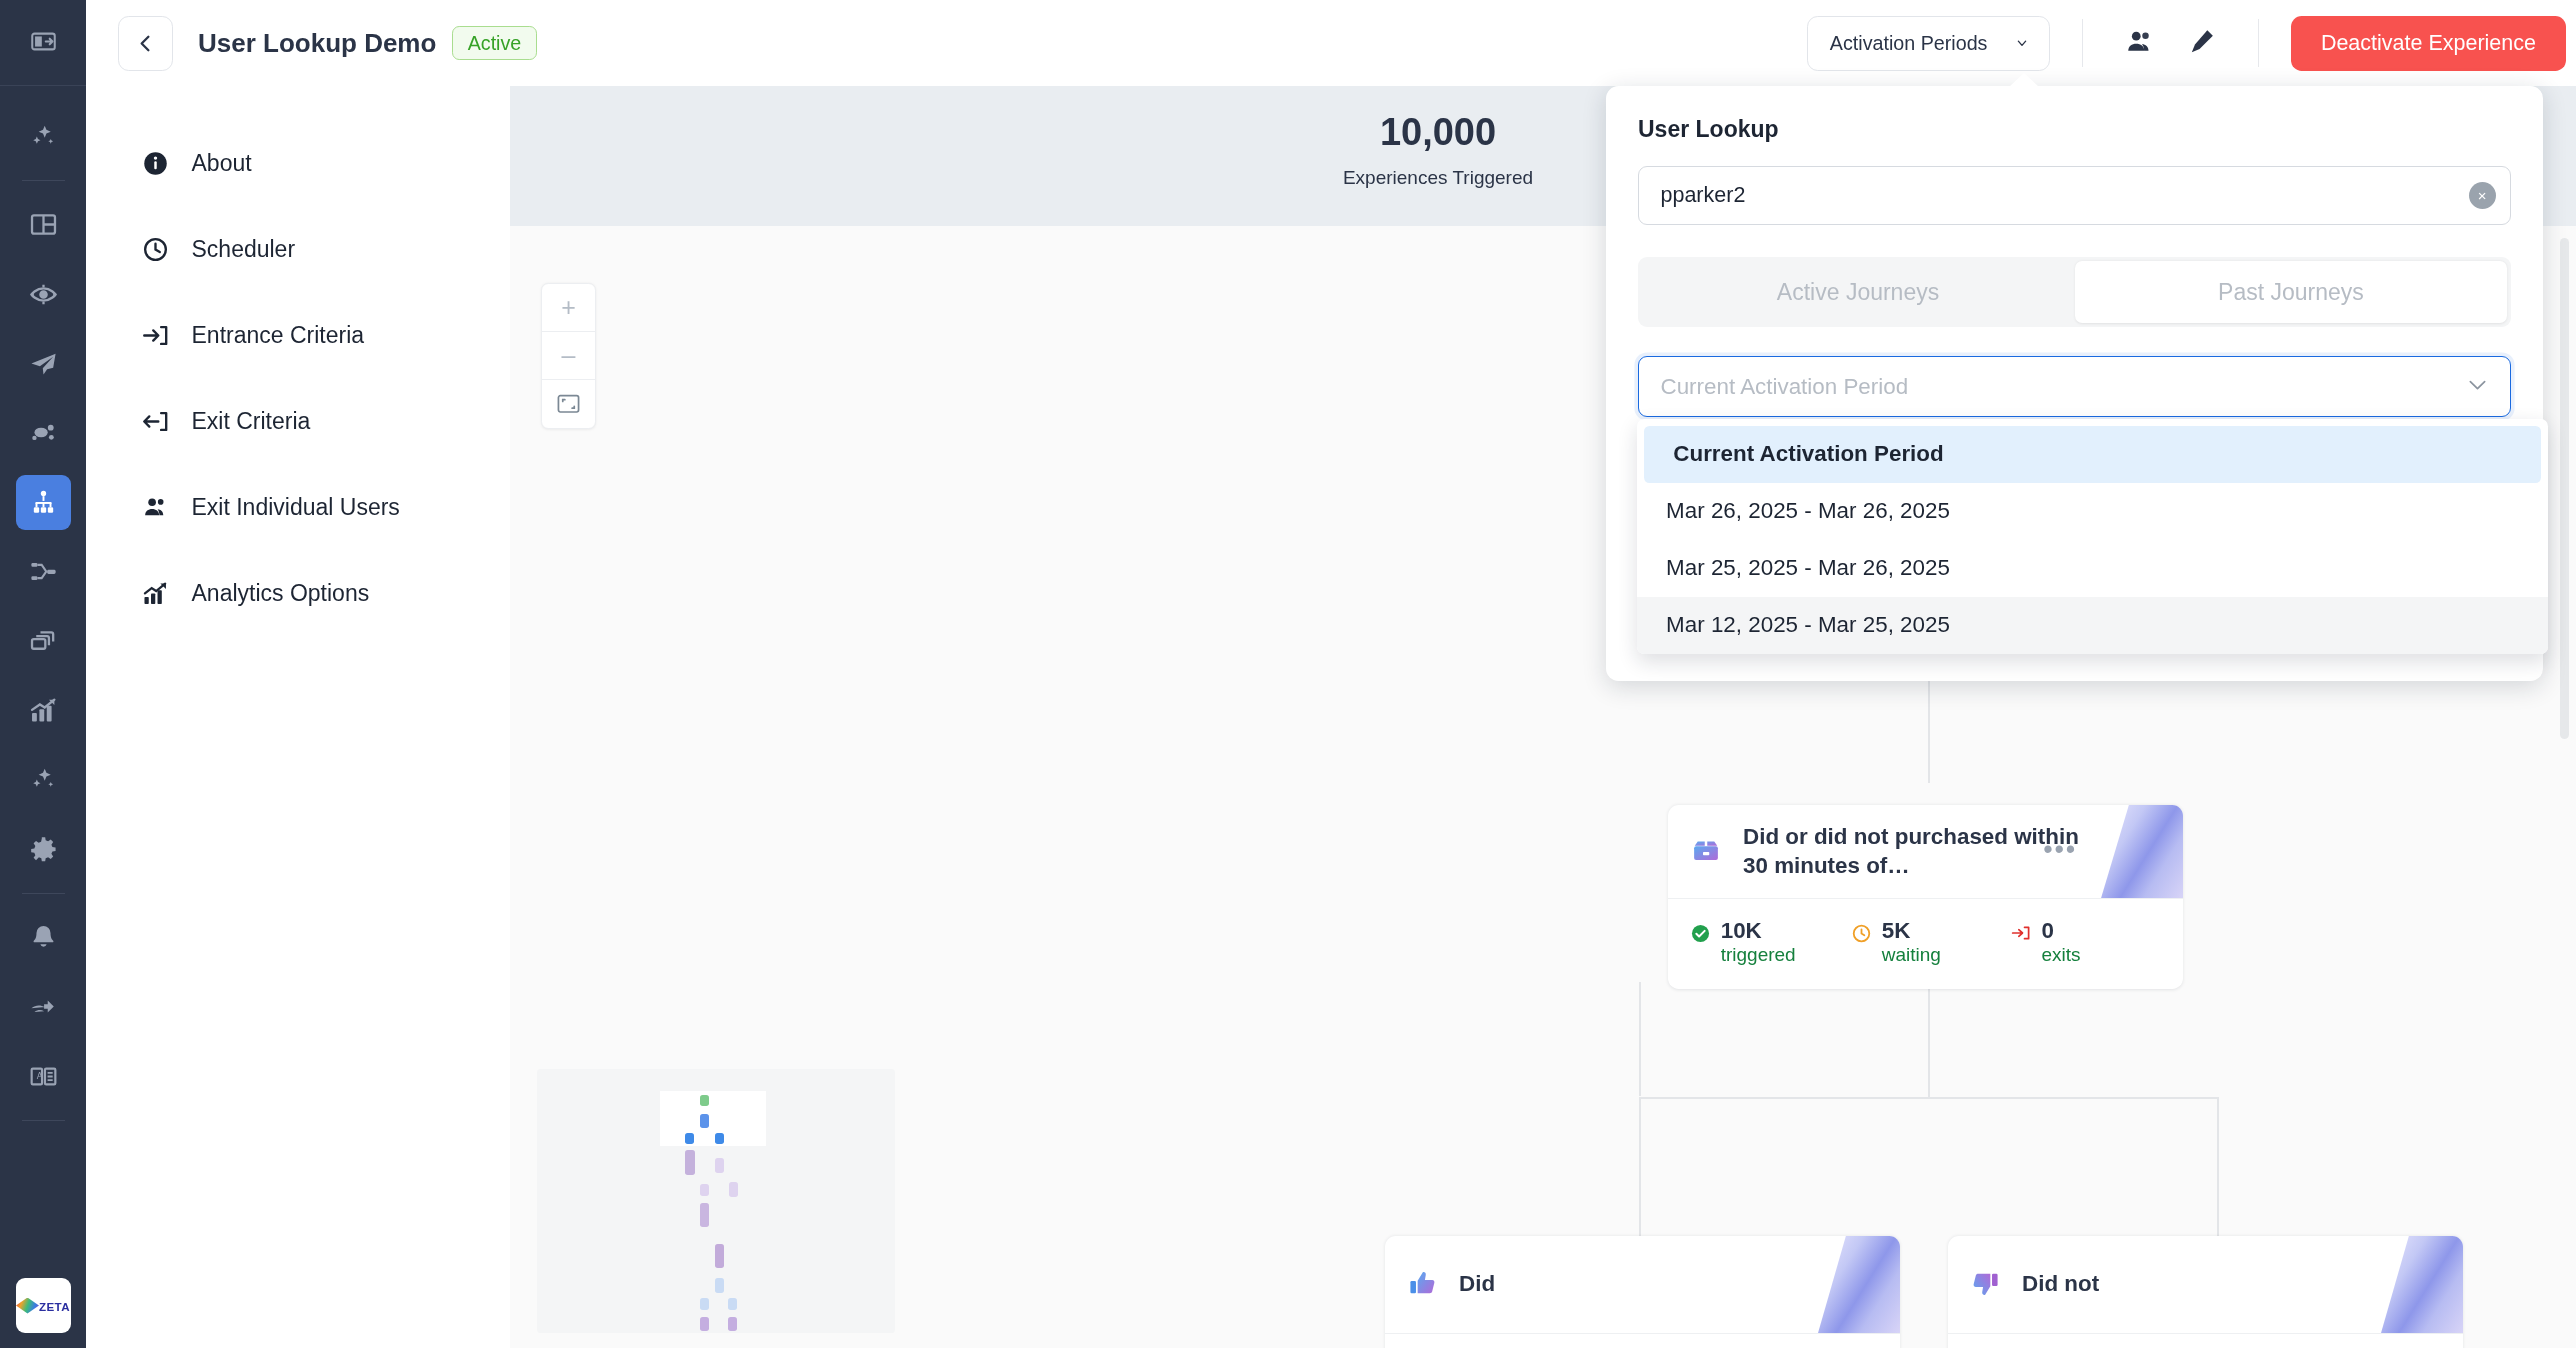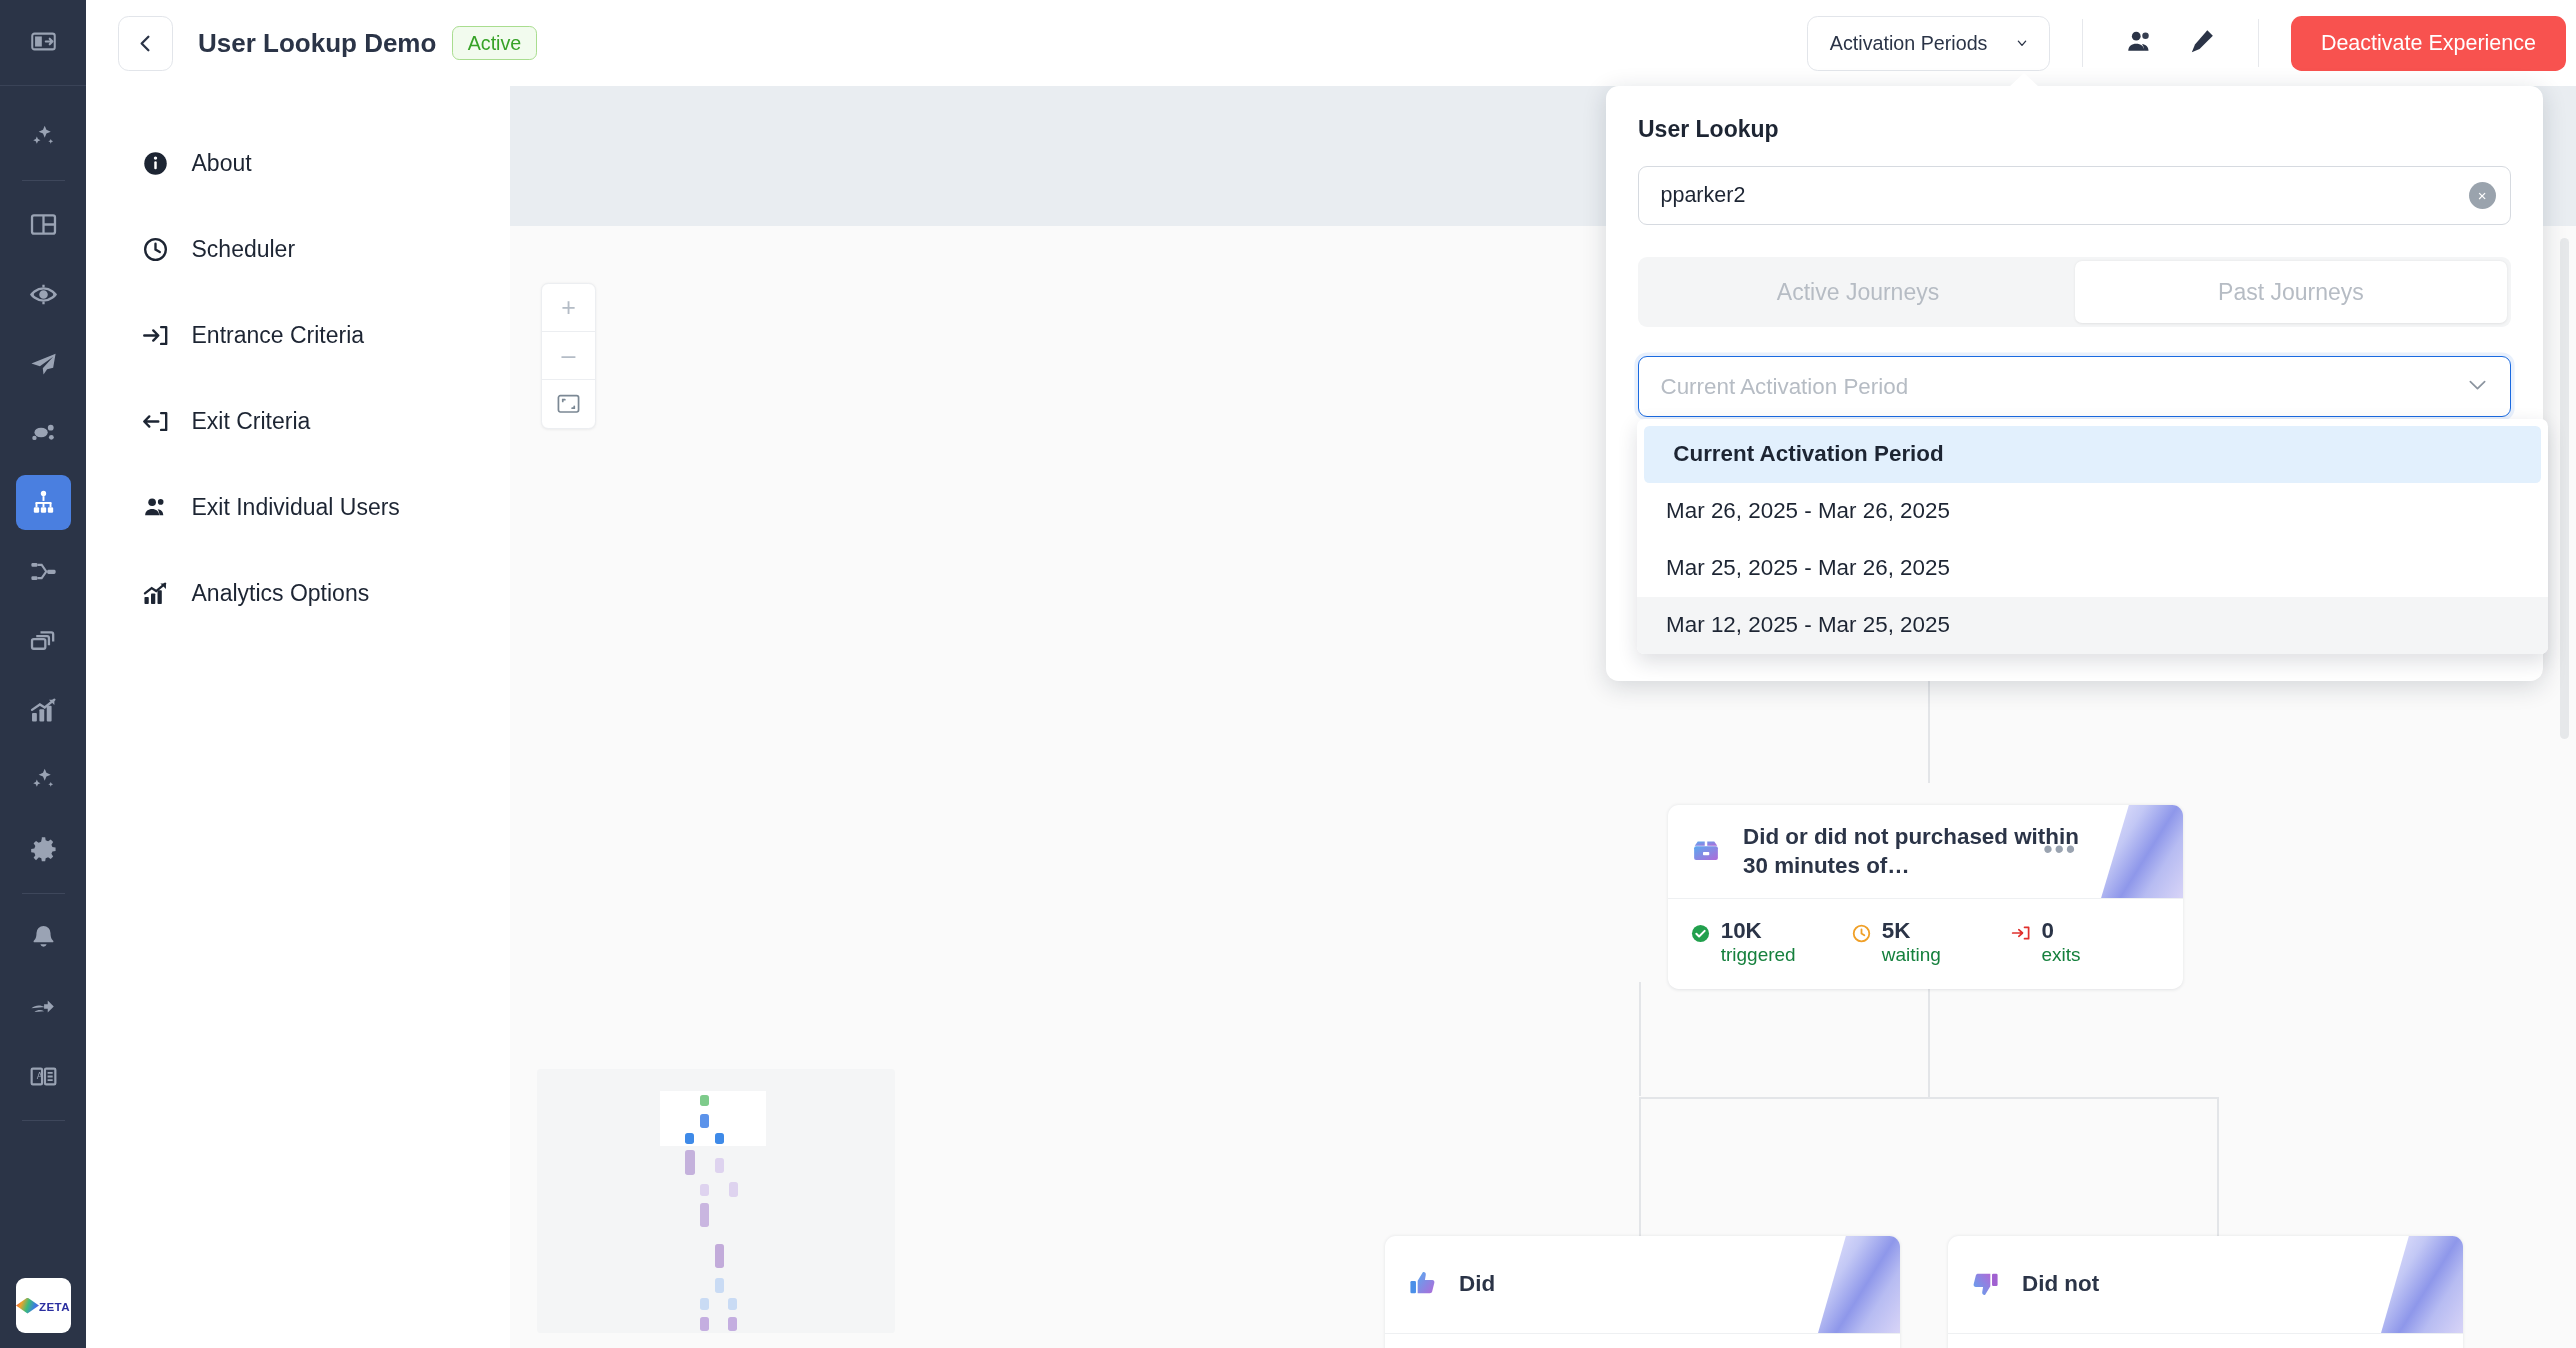--- a/index.html
+++ b/index.html
@@ -456,20 +456,24 @@
           <path d="M16.3 3h5v5z"></path>
         </svg>
     </span>
     <span class="nav-label">Analytics Options</span>
   </div>
 </div>
 
 <div class="canvas">
 
   <div class="stats-band"></div>
+  <div class="stat" id="stat-0">
+    <div class="val">10,000</div>
+    <div class="lbl">Experiences Triggered</div>
+  </div>
   <div class="stat" id="stat-1">
     <div class="val">0</div>
     <div class="lbl">Experiences Exited Early</div>
   </div>
 
   <div class="zoomctl">
     <div>+</div>
     <div>–</div>
     <div>
       <svg width="23" height="19.7" viewBox="0 0 24 20" fill="none" stroke="#7b8894" stroke-width="1.8" stroke-linecap="round">

